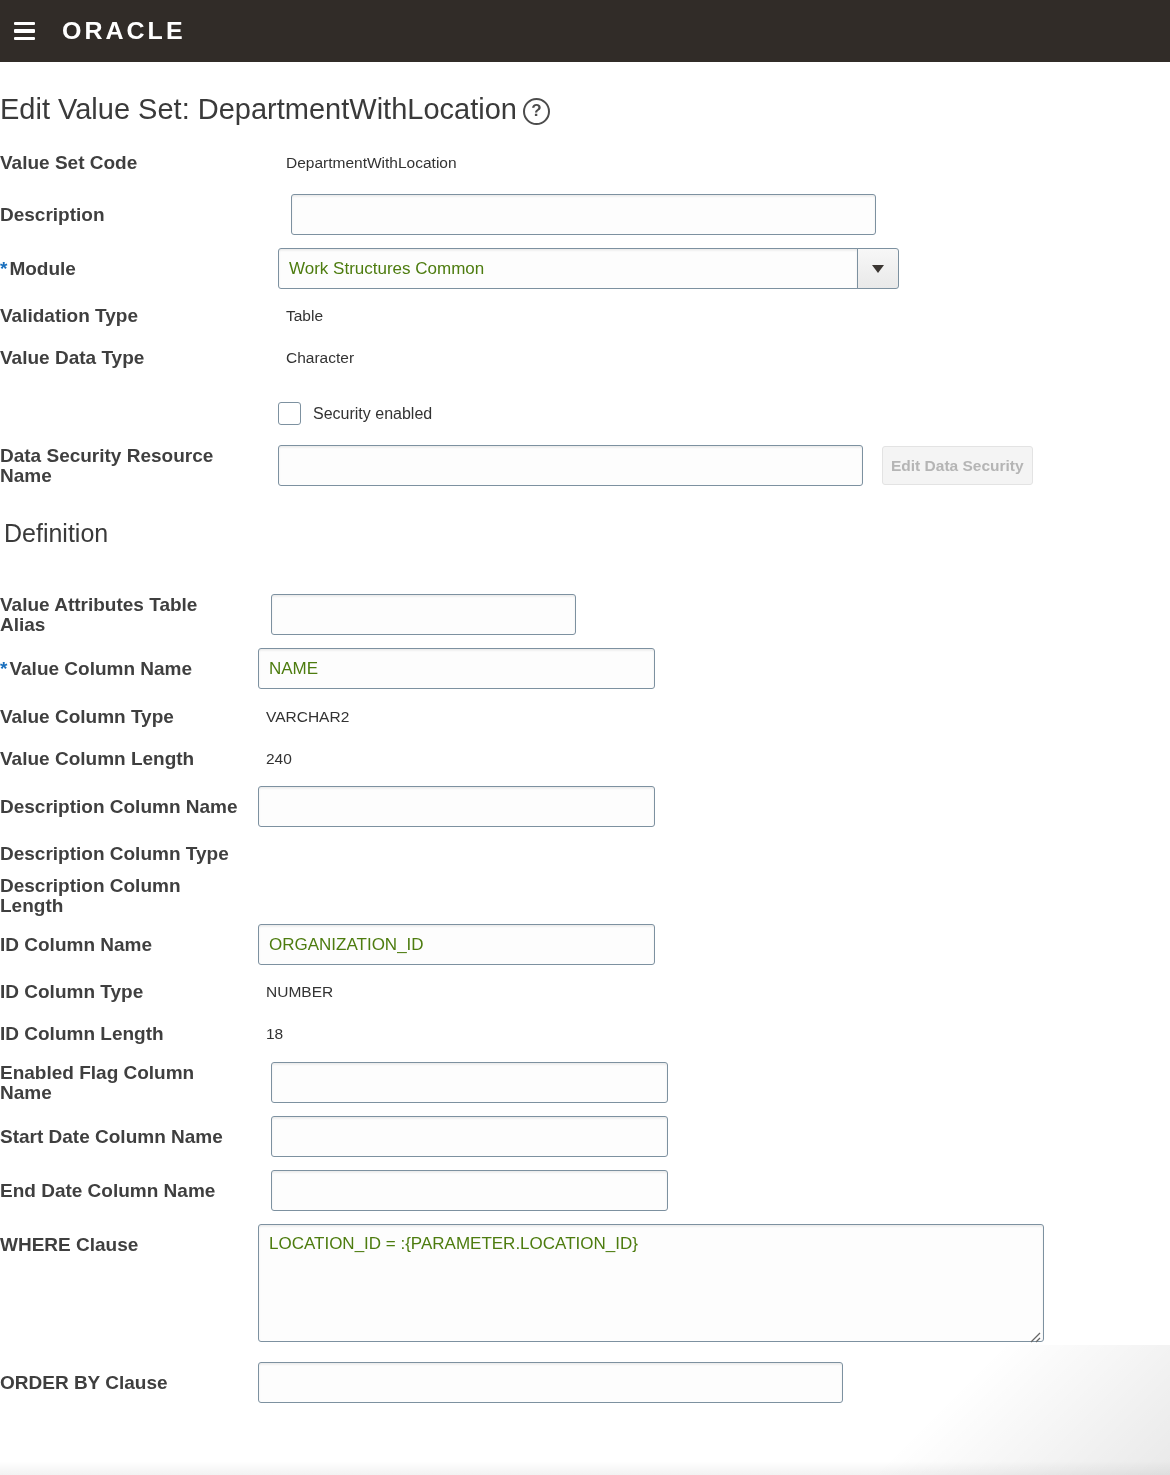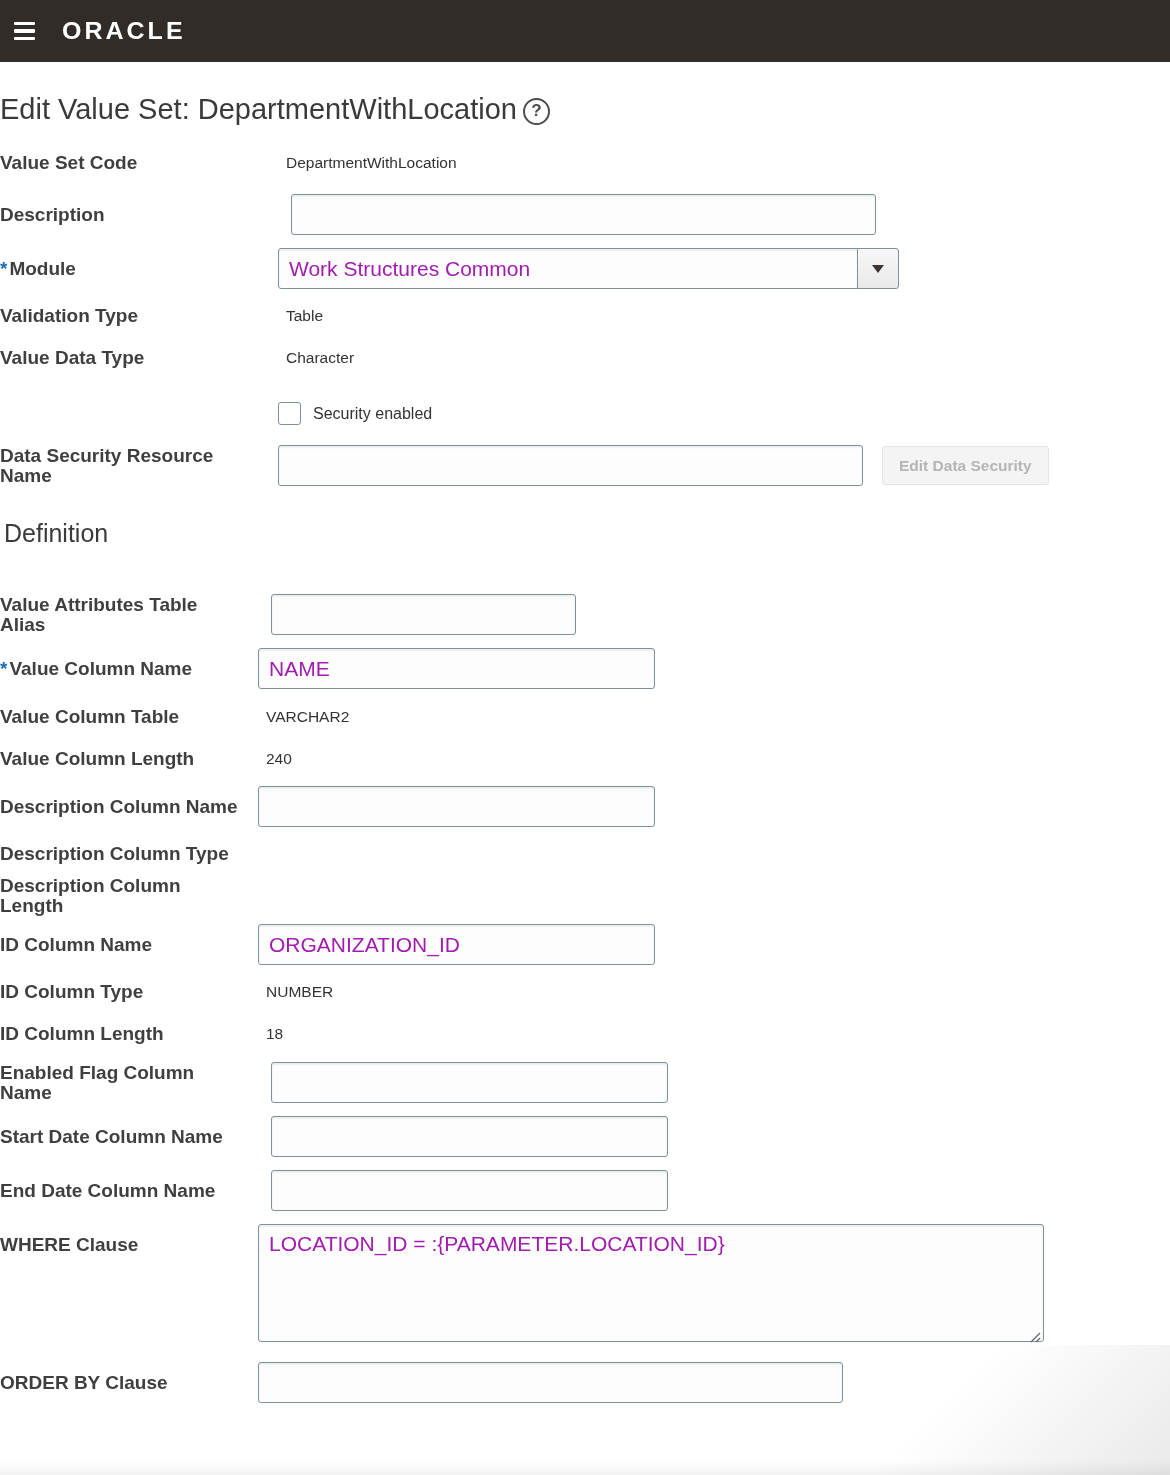--- a/index.html
+++ b/index.html
@@ -67,22 +67,22 @@
   .req { color: #1a6fbd; font-weight: bold; margin-right: 2px; }
   .val { font-size: 15.5px; color: #333; padding-left: 8px; line-height: 26px; }
 
   .txt {
     height: 41px;
     border: 1px solid #7d91a0;
     border-radius: 3px;
     background: #fdfdfd;
     box-shadow: inset 0 1.5px 2px rgba(0,0,0,0.08);
     font-family: "Liberation Sans", sans-serif;
-    font-size: 21px;
-    color: #a21caf;
+    font-size: 17px;
+    color: #4d7c0f;
     padding: 0 10px;
     outline: none;
   }
   .w-585 { width: 585px; }
   .w-580 { width: 580px; }
   .w-305 { width: 305px; }
   .w-397 { width: 397px; }
 
   
   .mb-12 { margin-bottom: 12px; }
@@ -123,21 +123,21 @@
     border-radius: 3px;
     background: #fff;
     cursor: pointer;
   }
   .cbx-label { font-size: 16px; color: #333; }
 
   
   .btn-disabled {
     height: 39px;
     margin-left: 7px;
-    padding: 0 16px;
+    padding: 0 8px;
     background: #f4f4f4;
     border: 1px solid #e3e3e3;
     border-radius: 3px;
     font-family: "Liberation Sans", sans-serif;
     font-size: 15.5px;
     font-weight: bold;
     color: #b5b5b5;
     cursor: default;
   }
 
@@ -246,21 +246,21 @@
       <div class="lbl">Value Attributes Table Alias</div>
       <input class="txt w-305" type="text" value="" style="">
     </div>
 
     <div class="row mb-15">
       <div class="lbl"><span class="req">*</span><span>Value Column Name</span></div>
       <input class="txt w-397" type="text" value="NAME" style="">
     </div>
 
     <div class="row text-row mb-16">
-      <div class="lbl">Value Column Table</div>
+      <div class="lbl">Value Column Type</div>
       <div class="val">VARCHAR2</div>
     </div>
 
     <div class="row text-row mb-14">
       <div class="lbl">Value Column Length</div>
       <div class="val">240</div>
     </div>
 
     <div class="row mb-14">
       <div class="lbl">Description Column Name</div>

